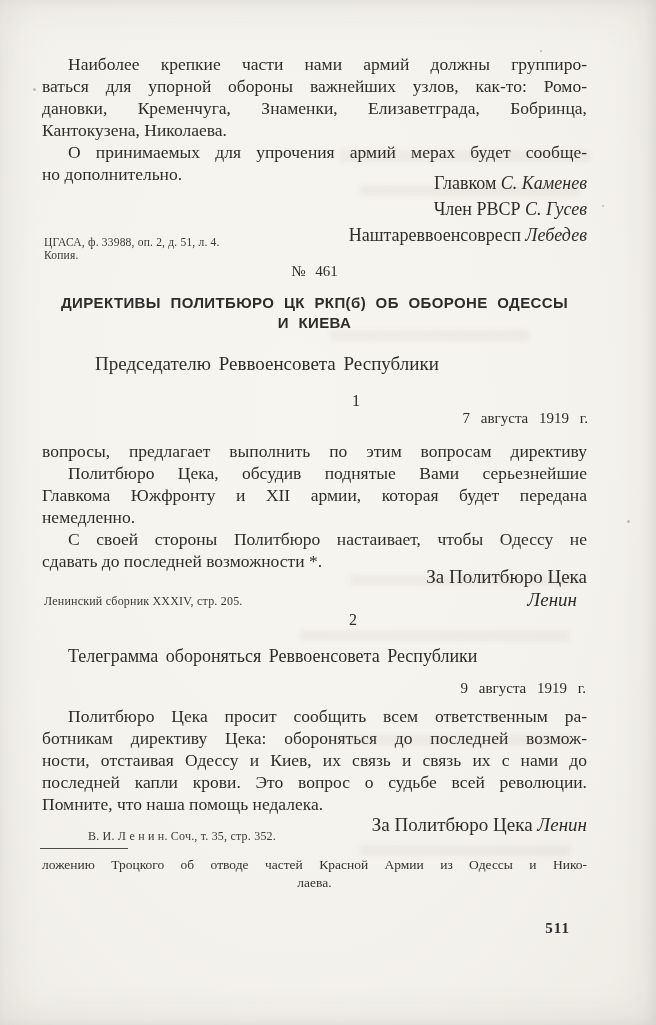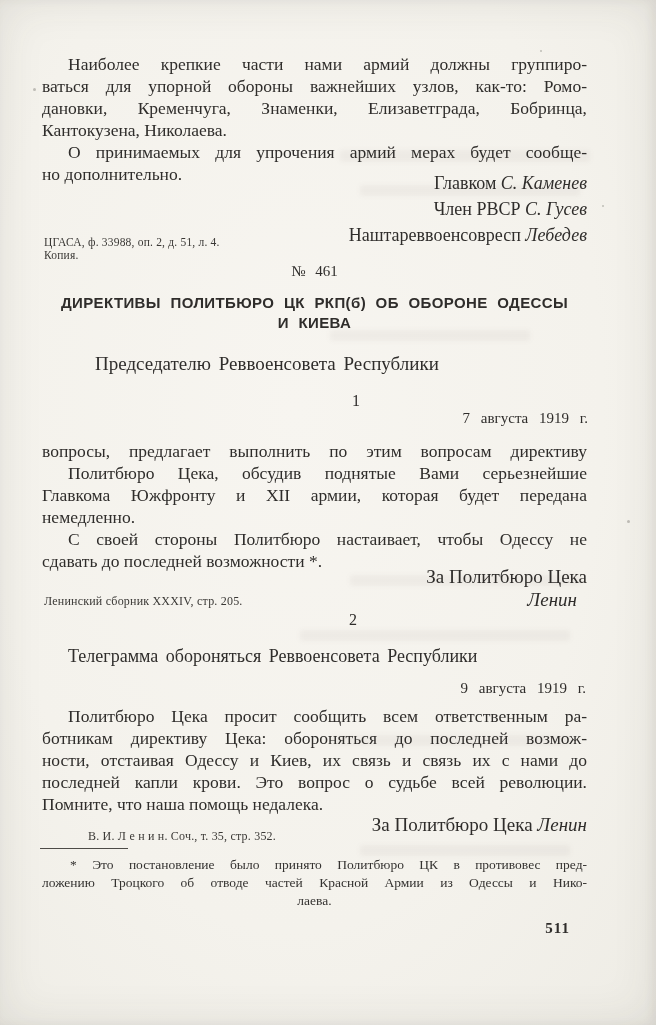--- a/index.html
+++ b/index.html
@@ -118,20 +118,19 @@
       <div class="p-line">Помните, что наша помощь недалека.</div>
     </div>
   <div class="blk closing" style="left:42px; top:813px; width:545px;">
     <span>За Политбюро Цека</span>
     <span class="it">Ленин</span>
   </div>
   <div class="blk source-ref" style="left:44px; top:829px;margin-left:44px;">В. И. Л е н и н. Соч., т. 35, стр. 352.</div>
 
   <div class="blk fn-rule" style="left:40px; top:848px;"></div>
   <div class="blk footnote" style="left:42px; top:856px; width:545px;">
-      <div class="p-line first just">* Это постановление было принято Политбюро ЦК в противовес пред-</div>
       <div class="p-line just">ложению Троцкого об отводе частей Красной Армии из Одессы и Нико-</div>
       <div class="p-line">лаева.</div>
     </div>
 
   <div class="blk page-num" style="left:42px; top:920px; width:528px;">511</div>
 
 </div>
 
 </body></html>

